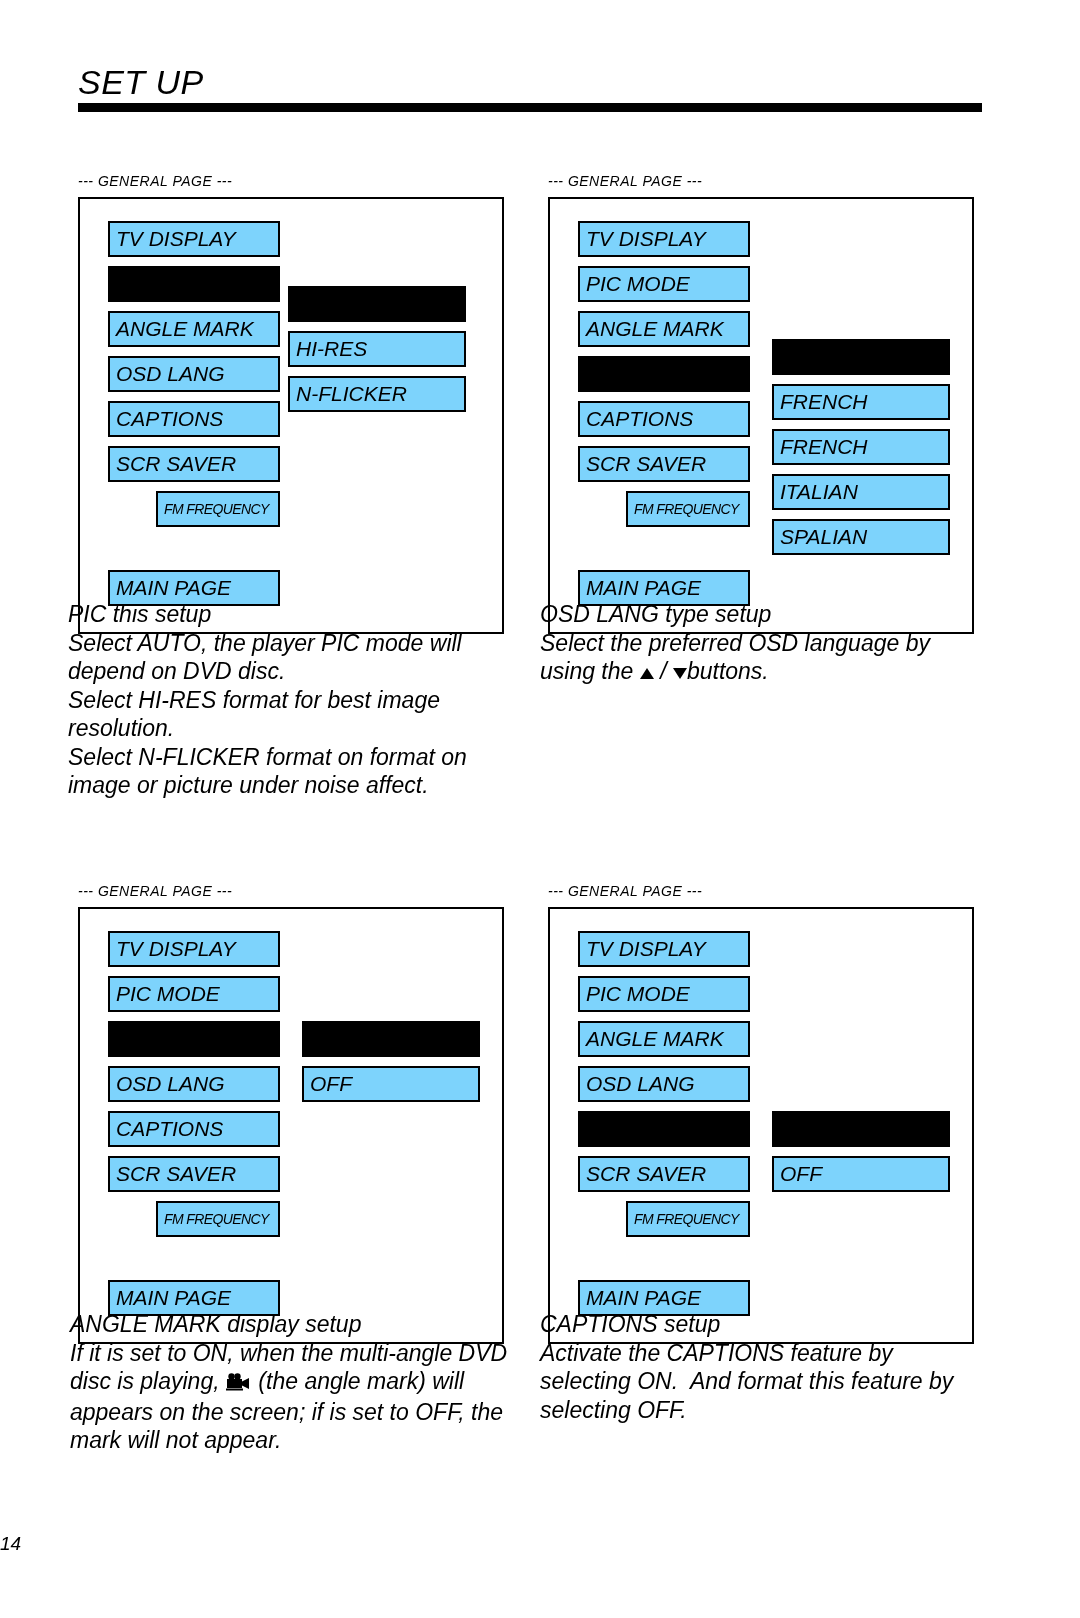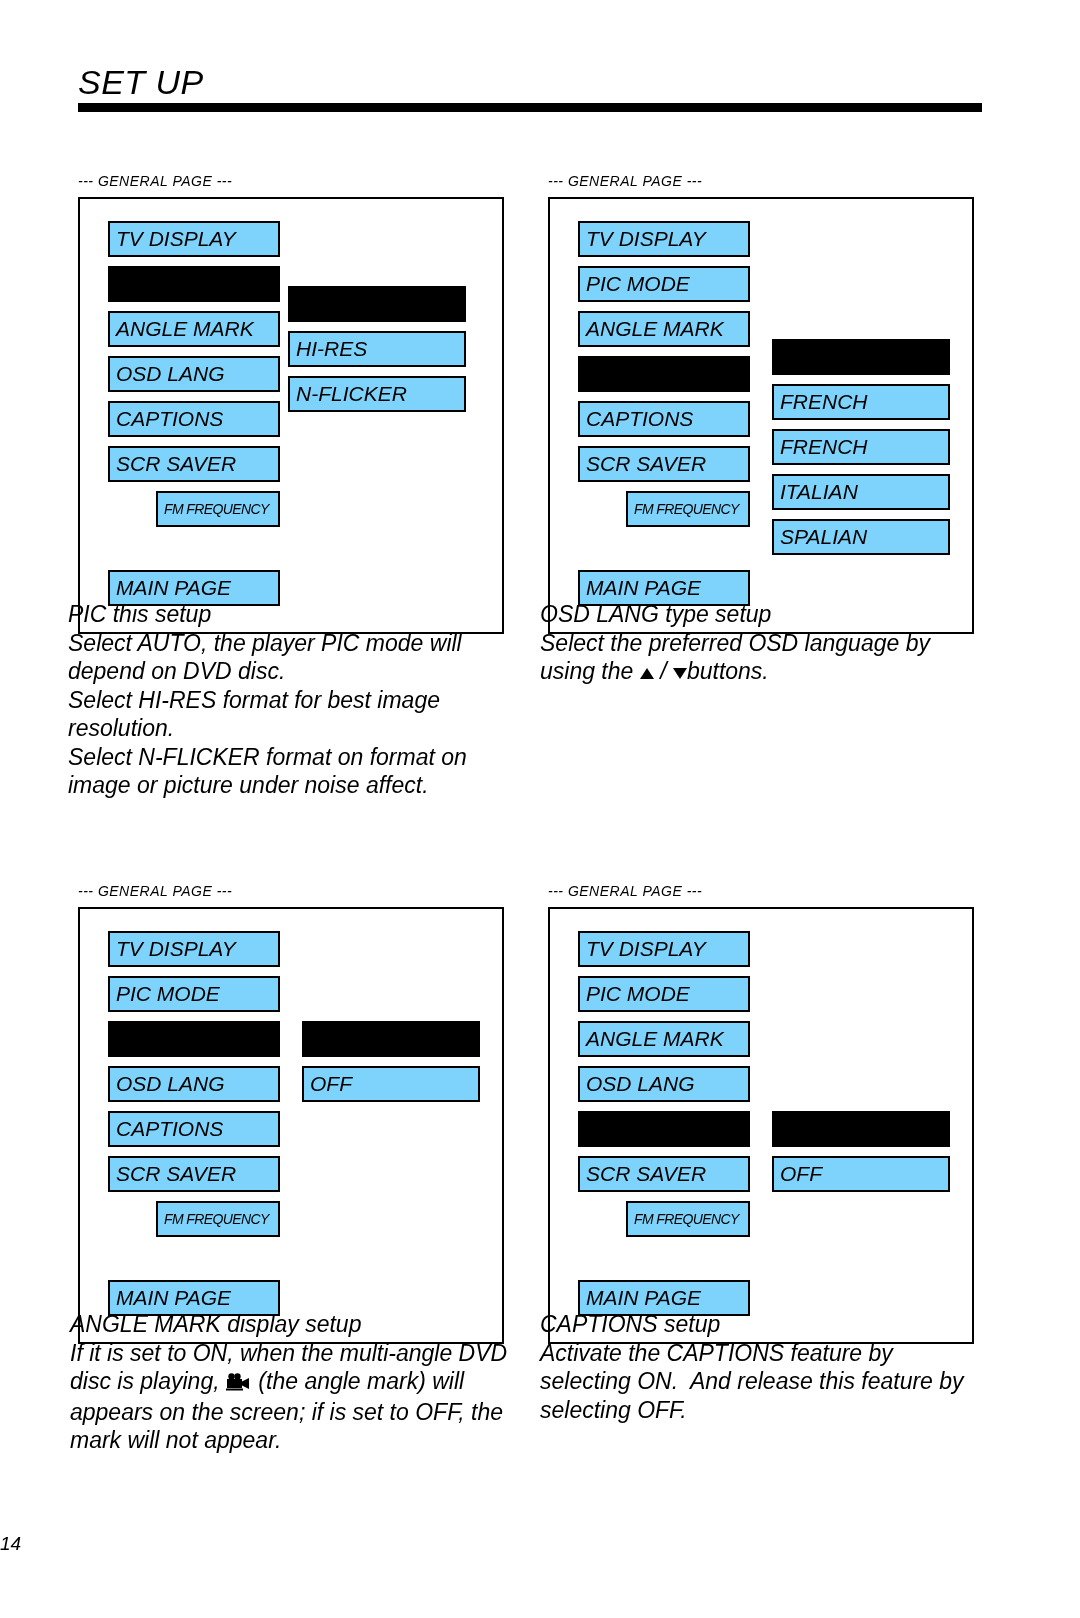--- a/index.html
+++ b/index.html
@@ -245,18 +245,18 @@
       </div>
 
       <div class="col-right" style="left:222px; top:202px;">
         <div class="item highlight" style="color: rgb(0, 0, 0);">ON</div>
         <div class="item">OFF</div>
       </div>
 
     </div>
 
     <div class="body-text" style="left:-8px; top:458px; width:440px;"><span>CAPTIONS setup</span>
-<span>Activate the CAPTIONS feature by selecting ON.  And release this feature by selecting OFF.</span></div>
+<span>Activate the CAPTIONS feature by selecting ON.  And format this feature by selecting OFF.</span></div>
   </div>
 
   <div class="page-number">14</div>
 
 </div>
 
 </body></html>

